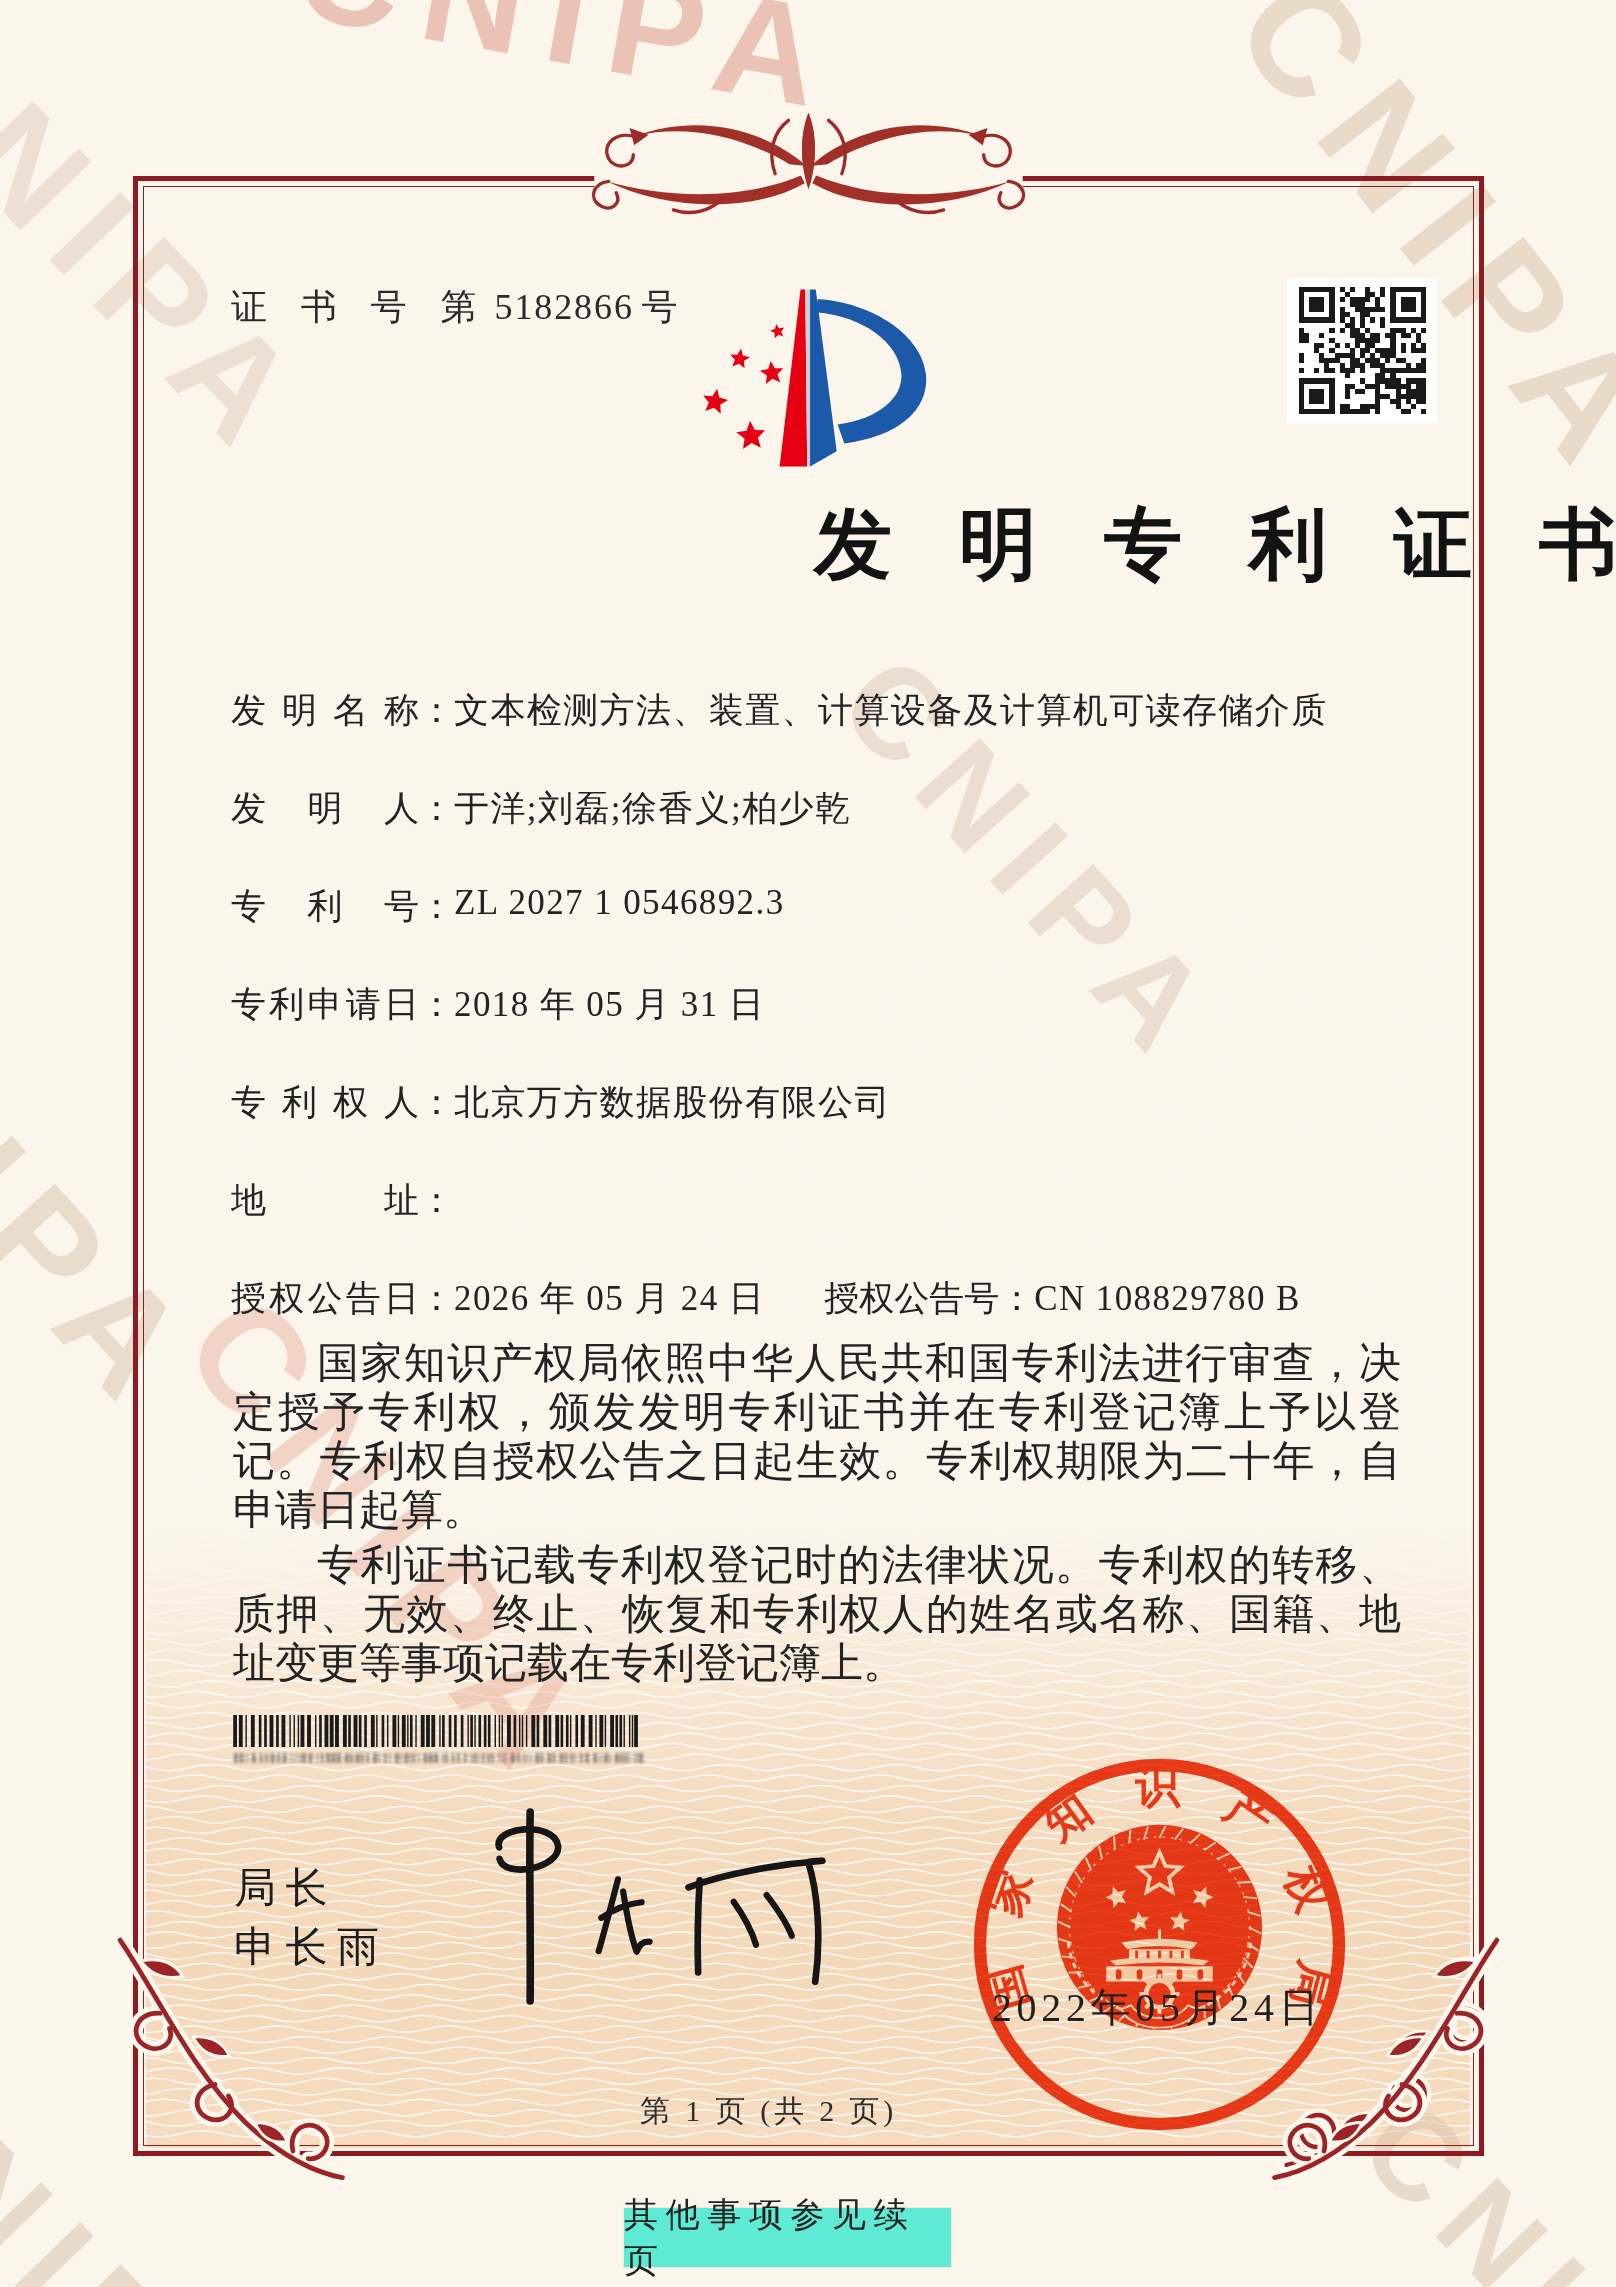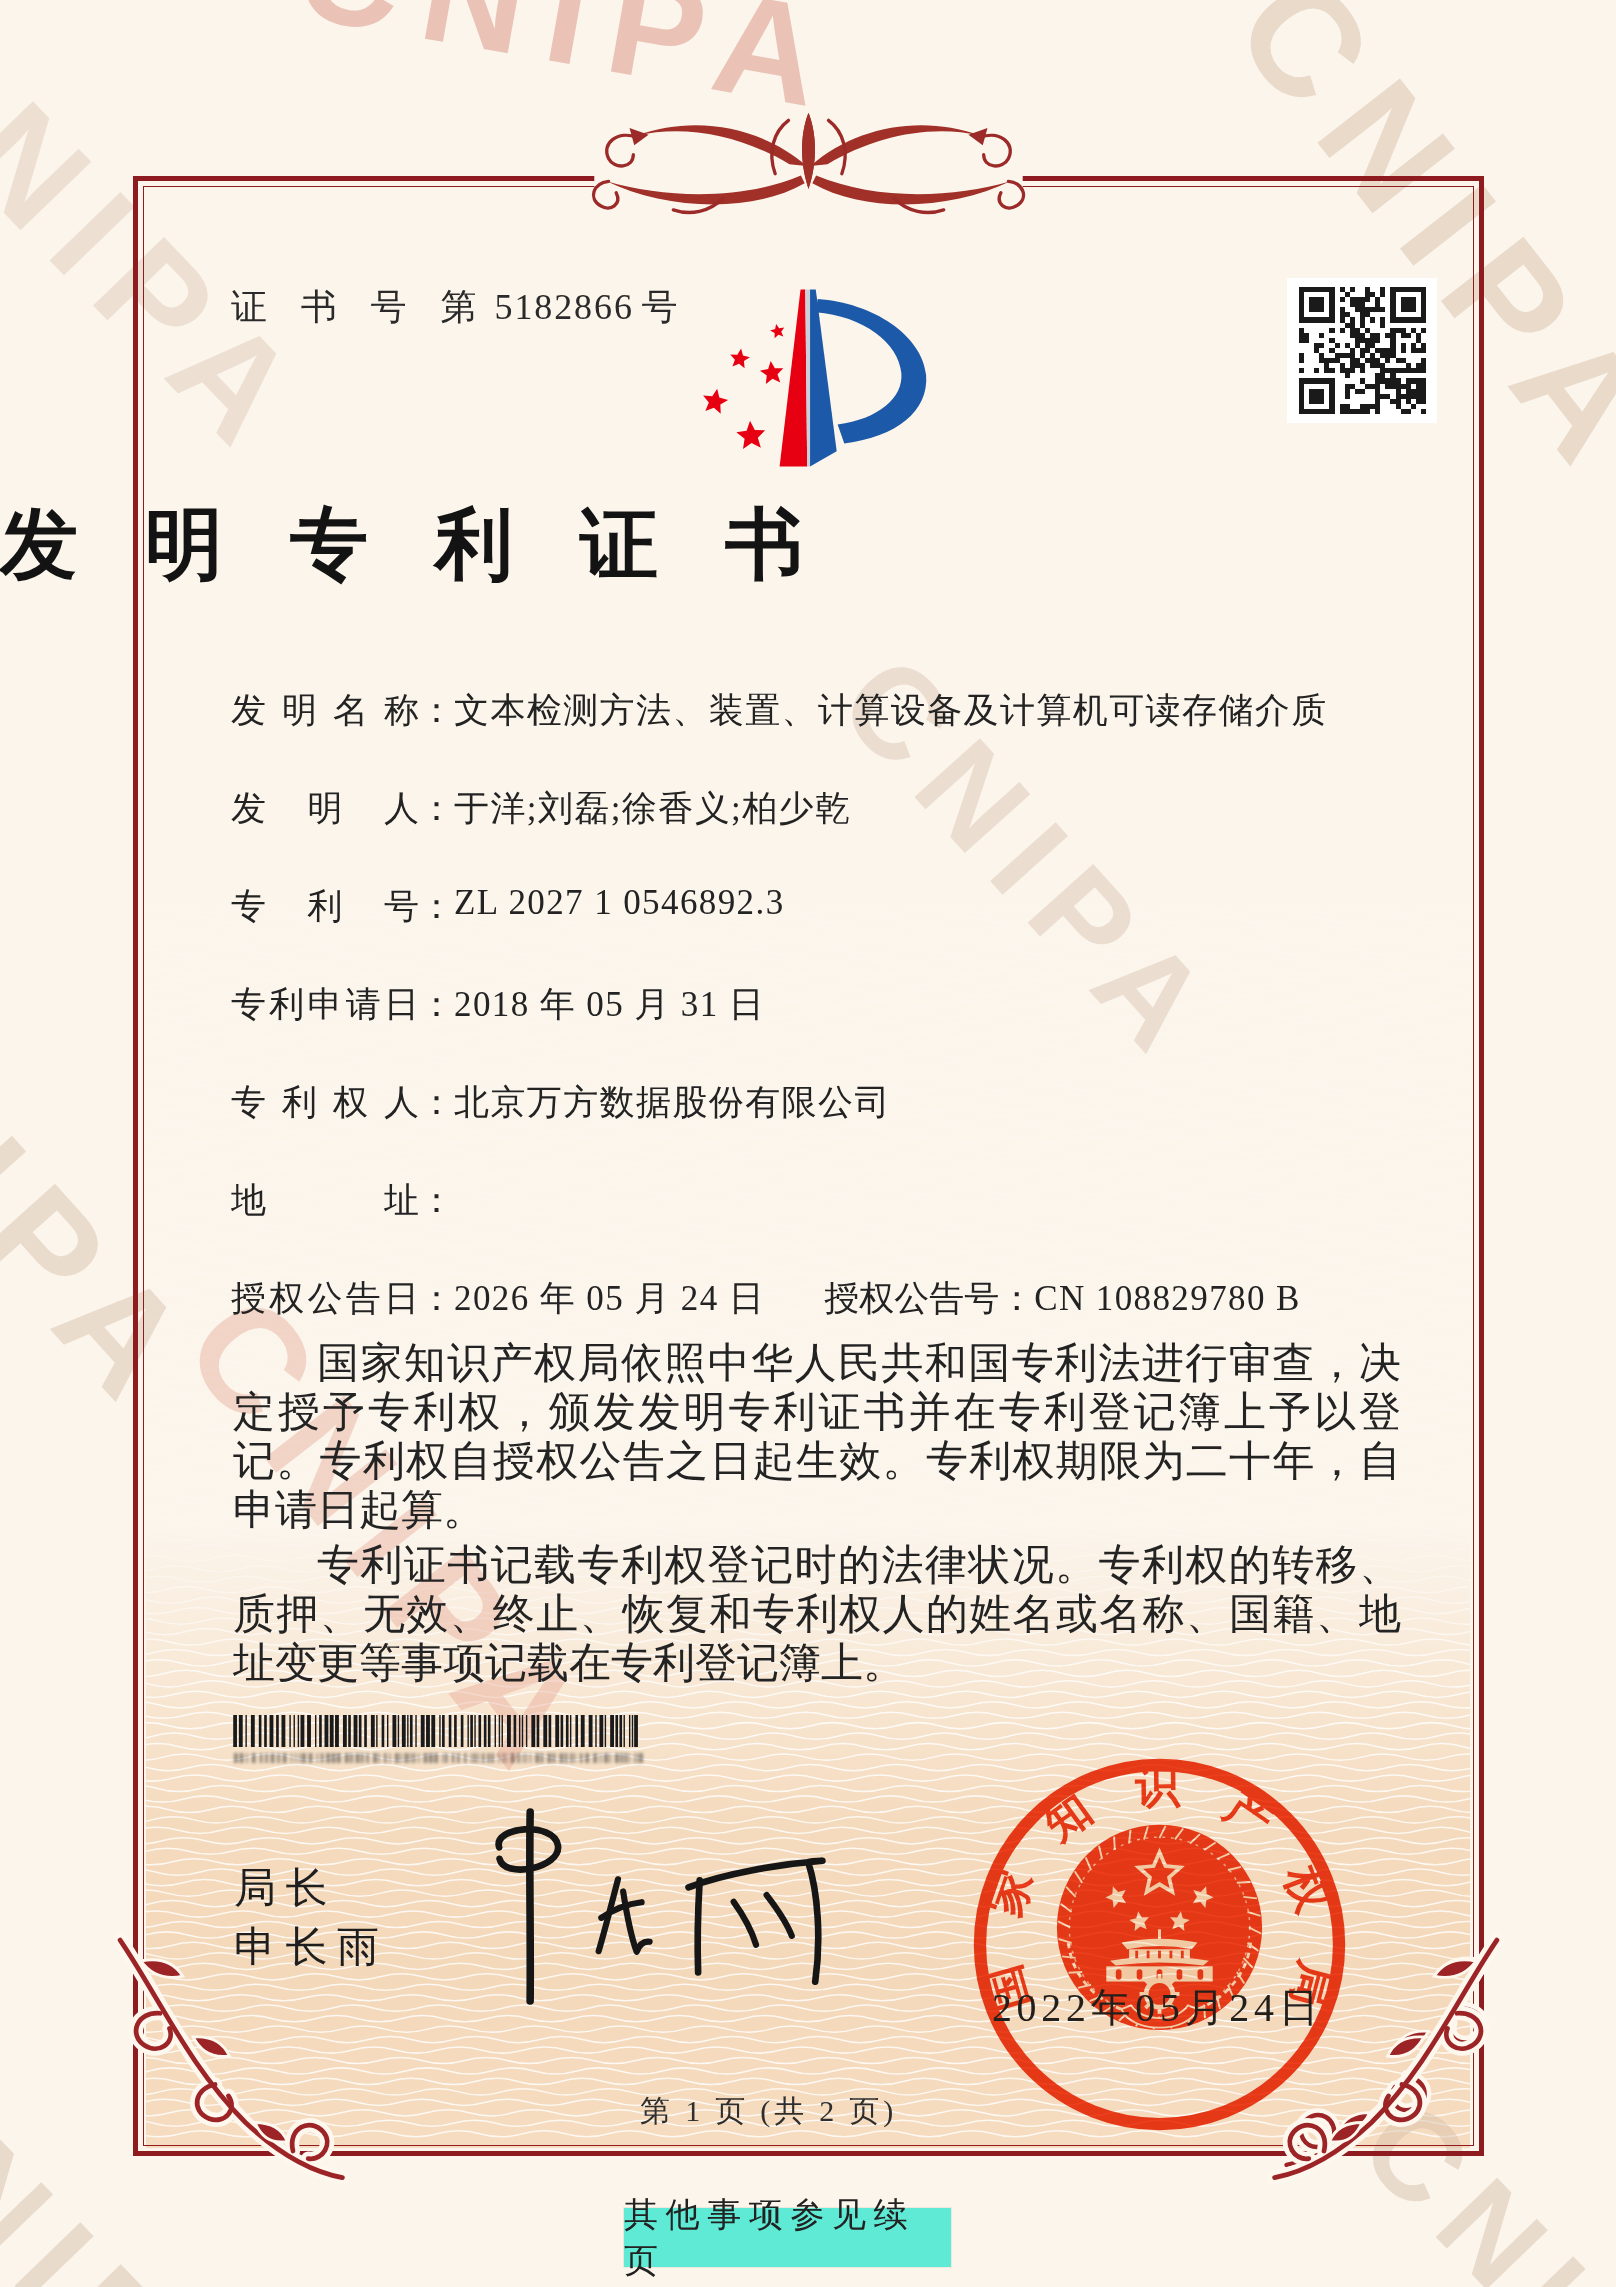--- a/index.html
+++ b/index.html
@@ -30,21 +30,21 @@
   .orn{position:absolute;z-index:7;pointer-events:none}
 
   
   .certno{position:absolute;left:231px;top:283px;z-index:6;font-size:36px;color:#2a2a2a}
   .certno .sp{letter-spacing:12.4px}
   .certno .num{letter-spacing:1.9px;padding-left:5.7px}
   .certno .suf{padding-left:7.6px}
   .logo{position:absolute;left:692px;top:280px;width:238px;height:195px;z-index:6}
   .qr{position:absolute;left:1287px;top:278px;width:150px;height:145px;background:#fff;z-index:6;
       display:flex;align-items:center;justify-content:center}
-  .title{position:absolute;left:0;right:0;top:493px;z-index:6;text-align:left;
+  .title{position:absolute;left:0;right:0;top:493px;z-index:6;text-align:right;
          font-size:78px;font-weight:bold;letter-spacing:67px;color:#131313}
   .title span{margin-right:-67px}
 
   
   .fields{position:absolute;left:231px;top:687px;width:1198px;z-index:6;font-size:35px}
   .frow{height:98px;display:flex;align-items:flex-start;white-space:nowrap}
   .flabel{display:inline-flex;justify-content:space-between;width:188px}
   .fvalue{letter-spacing:1.4px}
   .pair2{margin-left:59px}
 

